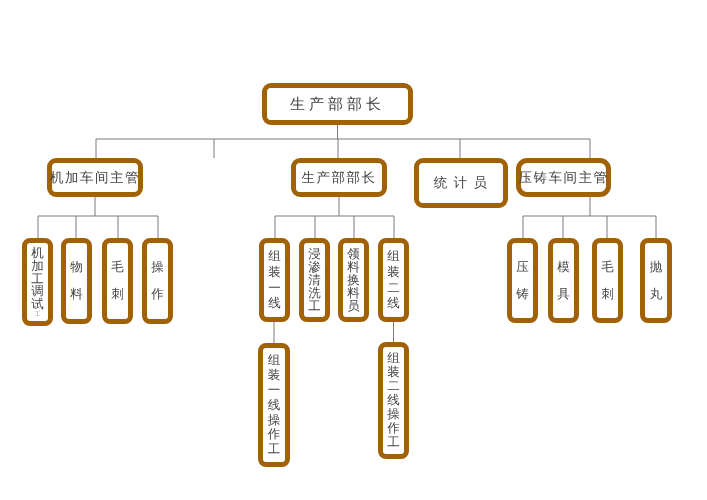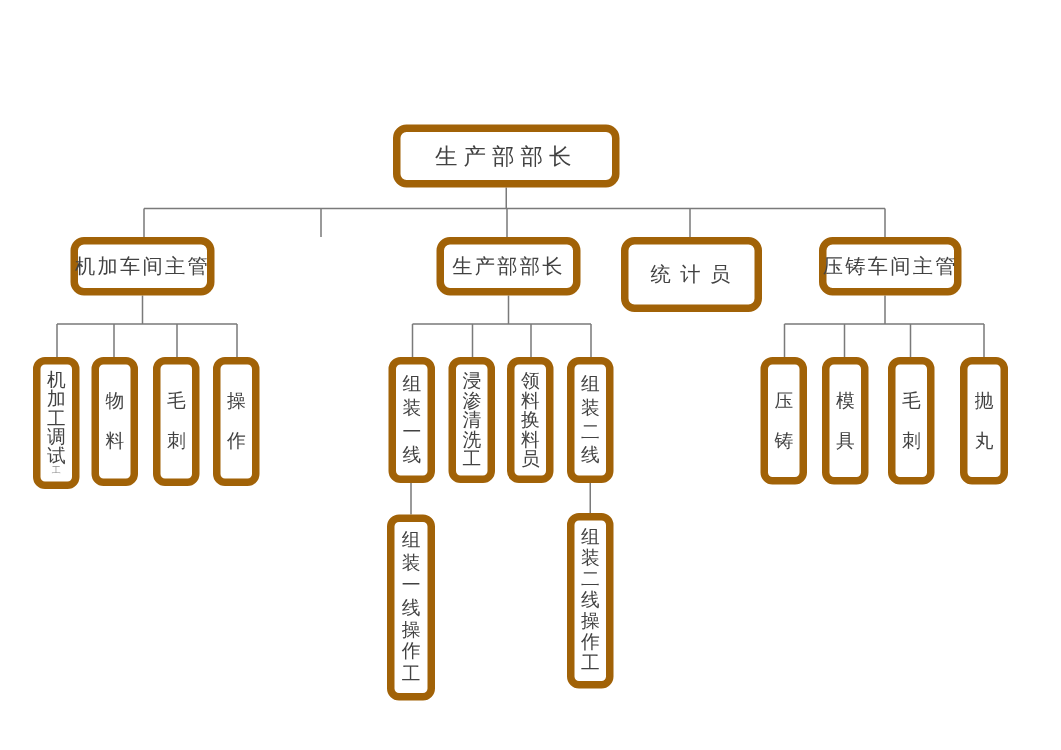--- a/index.html
+++ b/index.html
@@ -34,21 +34,21 @@
   }
   .vbox span{line-height:1;display:block;}
   .vbox .suffix{font-size:6px;color:#8a8a8a;}
 
   
   #n-root      {left:262px;top:83px;width:151px;height:42px;}
   #n-l1-0      {left:47px; top:158px;width:96px;height:39px;text-align:right;}
   #n-l1-1      {left:169px;top:158px;width:94px;height:39px;}
   #n-l1-2      {left:291px;top:158px;width:96px;height:39px;}
   #n-l1-3      {left:414px;top:158px;width:94px;height:50px;}
-  #n-l1-4      {left:546px;top:158px;width:95px;height:39px;}
+  #n-l1-4      {left:516px;top:158px;width:95px;height:39px;border-radius:11px;}
 
   #n-g1-0{left:22px; top:238px;width:31px;height:88px;}
   #n-g1-1{left:61px; top:238px;width:31px;height:86px;}
   #n-g1-2{left:102px;top:238px;width:31px;height:86px;}
   #n-g1-3{left:142px;top:238px;width:31px;height:86px;}
 
   #n-g2-0{left:259px;top:238px;width:31px;height:84px;}
   #n-g2-1{left:299px;top:238px;width:31px;height:84px;}
   #n-g2-2{left:338px;top:238px;width:31px;height:84px;}
   #n-g2-3{left:378px;top:238px;width:31px;height:84px;}

